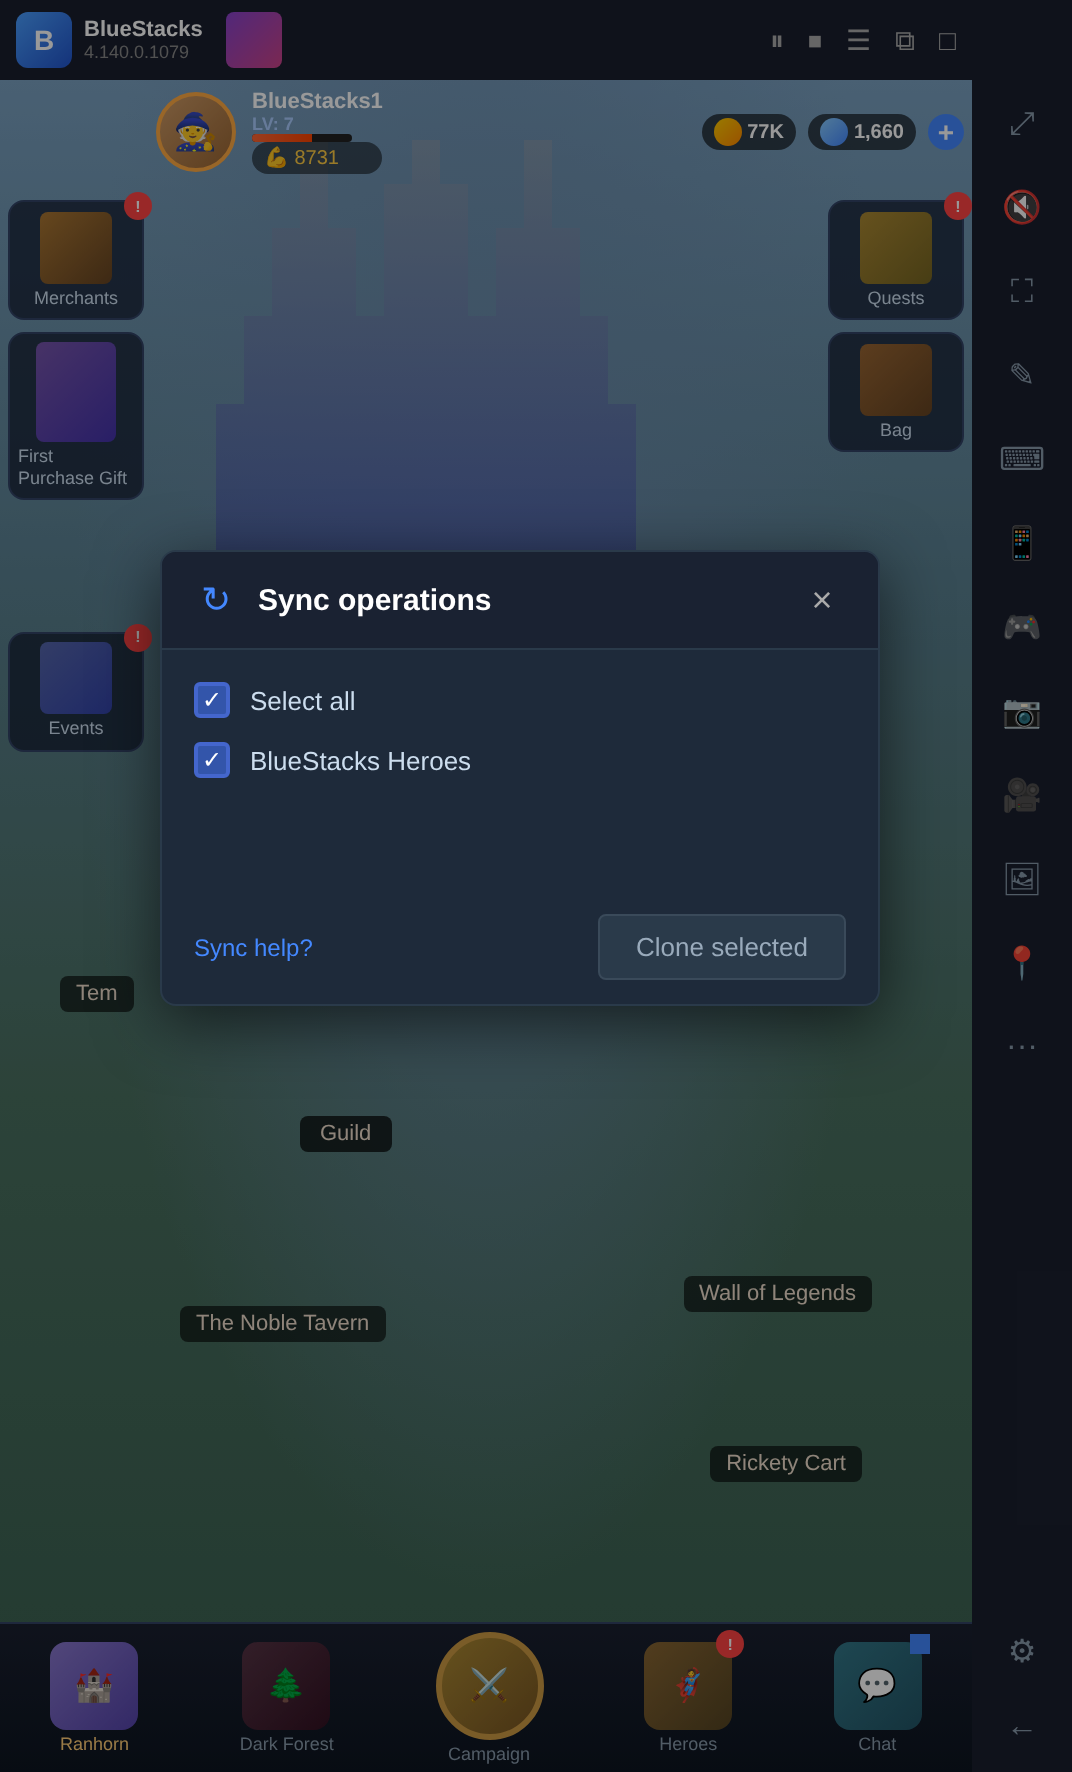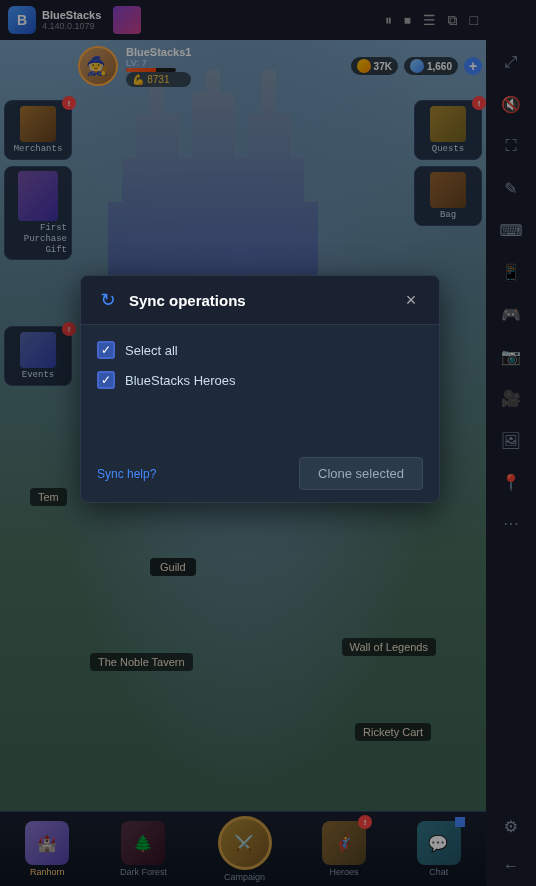--- a/index.html
+++ b/index.html
@@ -133,23 +133,22 @@
     }
     .hud-item-icon {
       width: 36px; height: 36px;
       border-radius: 4px;
       background: linear-gradient(135deg, #8866aa, #4455aa);
       margin-bottom: 2px;
     }
     .hud-item-label {
       color: #ccddee;
       font-size: 9px;
-      text-align: right;
+      text-align: left;
       line-height: 1.2;
-      font-family: Liberation Mono, monospace;
     }
     .hud-badge {
       position: absolute;
       top: -4px; right: -4px;
       width: 14px; height: 14px;
       background: #ff4444;
       border-radius: 50%;
       display: flex; align-items: center; justify-content: center;
     }
     .hud-badge-inner {
@@ -446,21 +445,21 @@
       <div class="progress-bar-wrap">
         <div class="progress-bar-fill"></div>
       </div>
       <span class="player-power">
         💪 <span>8731</span>
       </span>
     </div>
     <div class="currency-bar">
       <div class="currency-item">
         <div class="currency-icon currency-gold"></div>
-        <span class="currency-value">37K</span>
+        <span class="currency-value">77K</span>
       </div>
       <div class="currency-item">
         <div class="currency-icon currency-gem"></div>
         <span class="currency-value">1,660</span>
       </div>
       <div class="plus-btn">+</div>
     </div>
   </div>
 
   <div class="hud-left" style="top:60px;">

